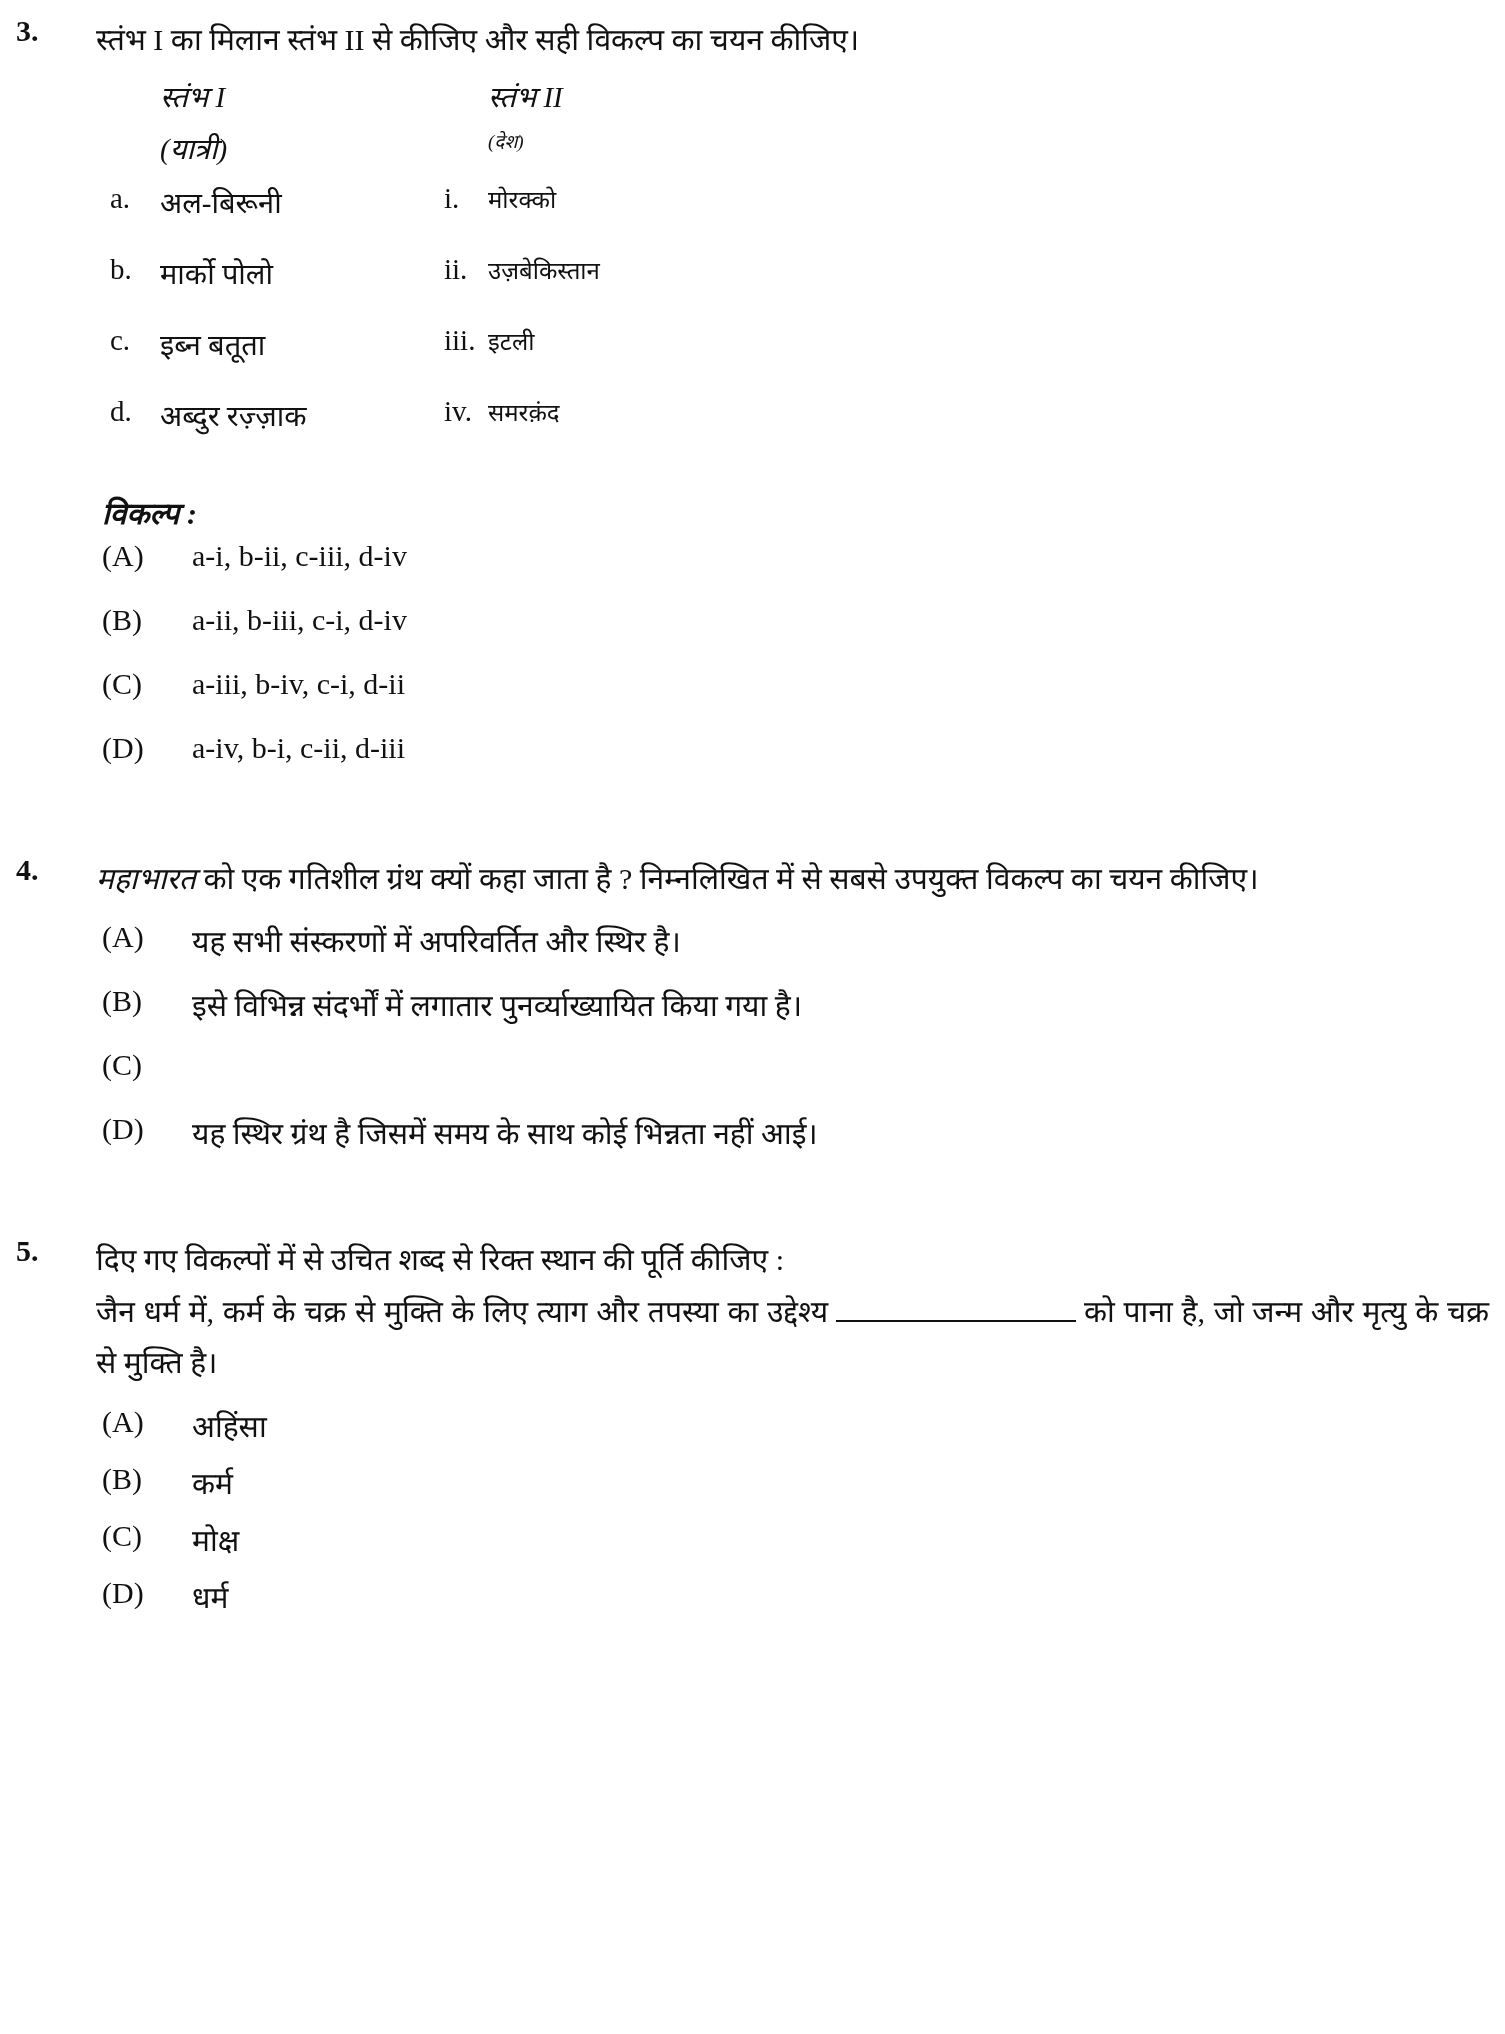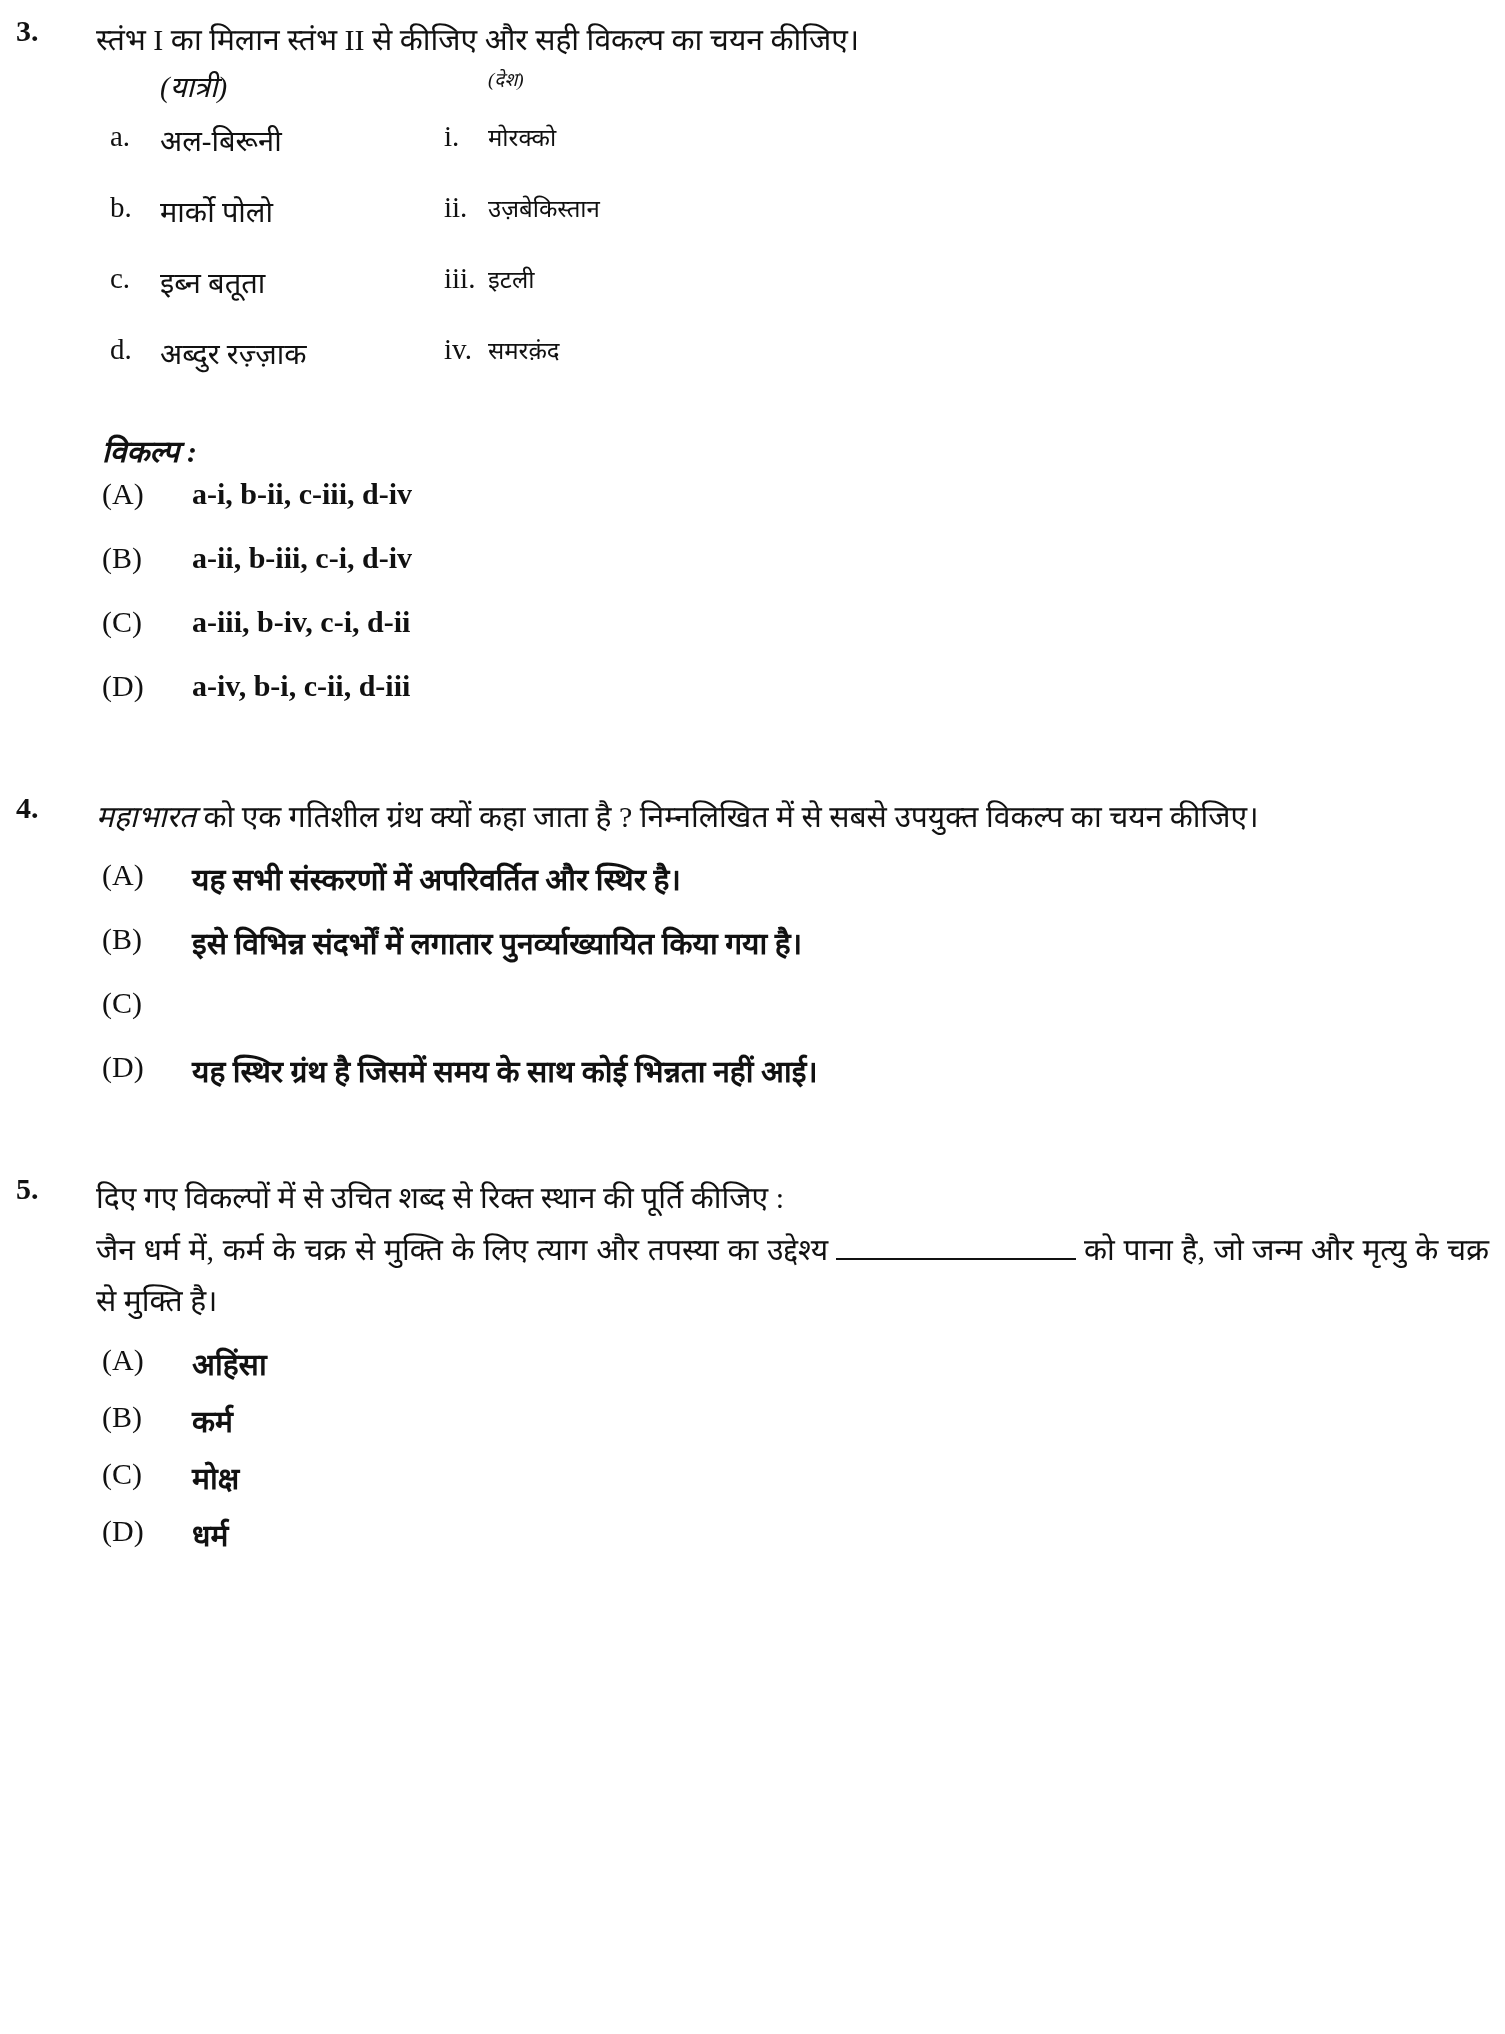--- a/index.html
+++ b/index.html
@@ -128,21 +128,20 @@
   }
   .opt-key {
     position: absolute;
     left: 6px;
     width: 84px;
   }
   .opt-text {
     position: absolute;
     left: 96px;
     right: 12px;
-    font-weight: bold;
   }
   .opt-row-tight {
     height: 57px;
   }
 
   
   .blank-line {
     display: inline-block;
     width: 240px;
     border-bottom: 2px solid #111111;
@@ -157,20 +156,24 @@
 </head>
 <body>
 
 <div class="page">
 
   <div class="question" style="padding-top:14px;">
     <div class="q-num">3.</div>
     <div class="q-body">
       <div class="q-stem">स्तंभ I का मिलान स्तंभ II से कीजिए और सही विकल्प का चयन कीजिए।</div>
 
+      <div class="match-heads">
+        <div class="match-head-col1">स्तंभ I</div>
+        <div class="match-head-col2">स्तंभ II</div>
+      </div>
 
       <div class="match-sub">
         <div class="match-sub-col1">(यात्री)</div>
         <div class="match-sub-col2">(देश)</div>
       </div>
 
       <div class="match-row">
         <div class="m-lbl-a">a.</div>
         <div class="m-txt-a">अल-बिरूनी</div>
         <div class="m-lbl-b">i.</div>

